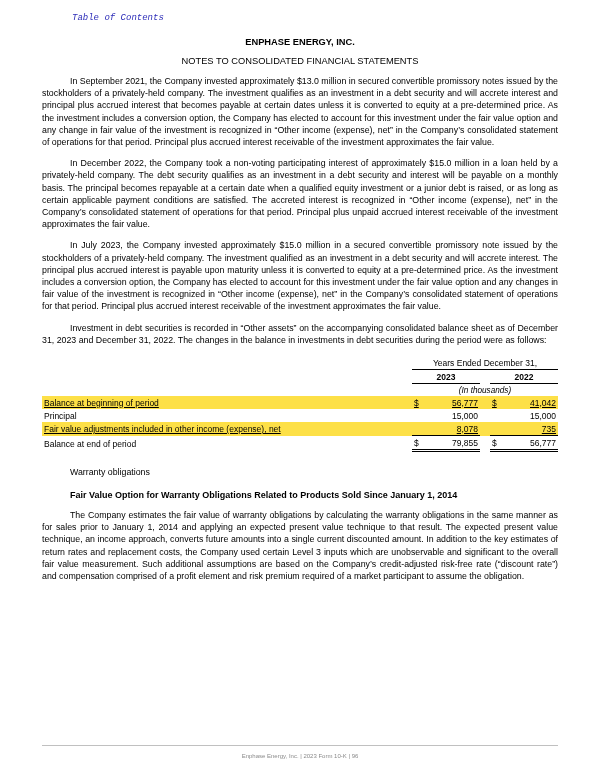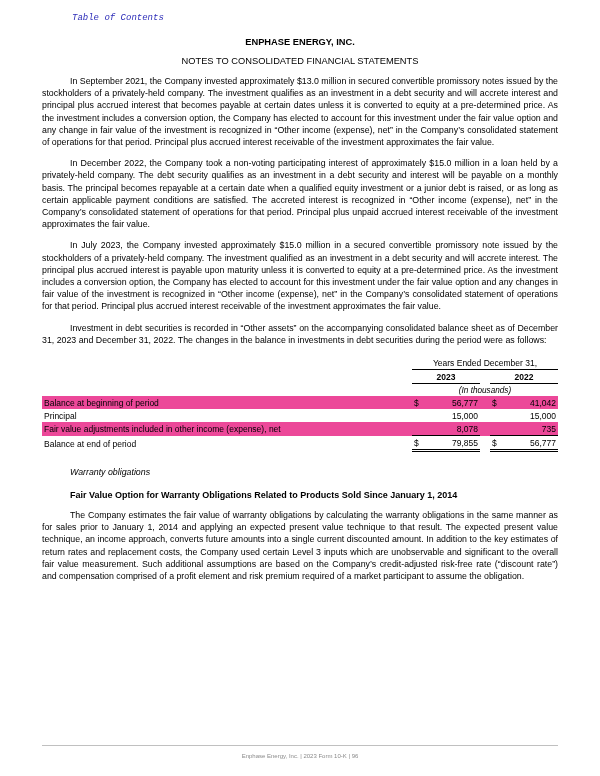--- a/index.html
+++ b/index.html
@@ -74,31 +74,30 @@
     font-weight: bold;
     text-align: center;
     border-bottom: 1px solid #000;
   }
   .units {
     text-align: center;
     font-style: italic;
     font-size: 8.2px;
     padding: 2.5px 0;
   }
-  tr.shaded td { background: #ec4899; }
+  tr.shaded td { background: #fde047; text-decoration: underline; }
   td.val { text-align: right; }
   td.dollar { text-align: left; }
   td.lbl-indent { padding-left: 8px; }
   tr.total td.amt {
     border-top: 1px solid #000;
     border-bottom: 3px double #000;
   }
   
   .warranty-heading {
-    font-style: italic;
     font-size: 8.8px;
     margin: 15px 0 0 28px;
   }
   .fv-heading {
     font-weight: bold;
     font-size: 9px;
     margin: 13px 0 0 28px;
   }
   
   .footer-rule {

